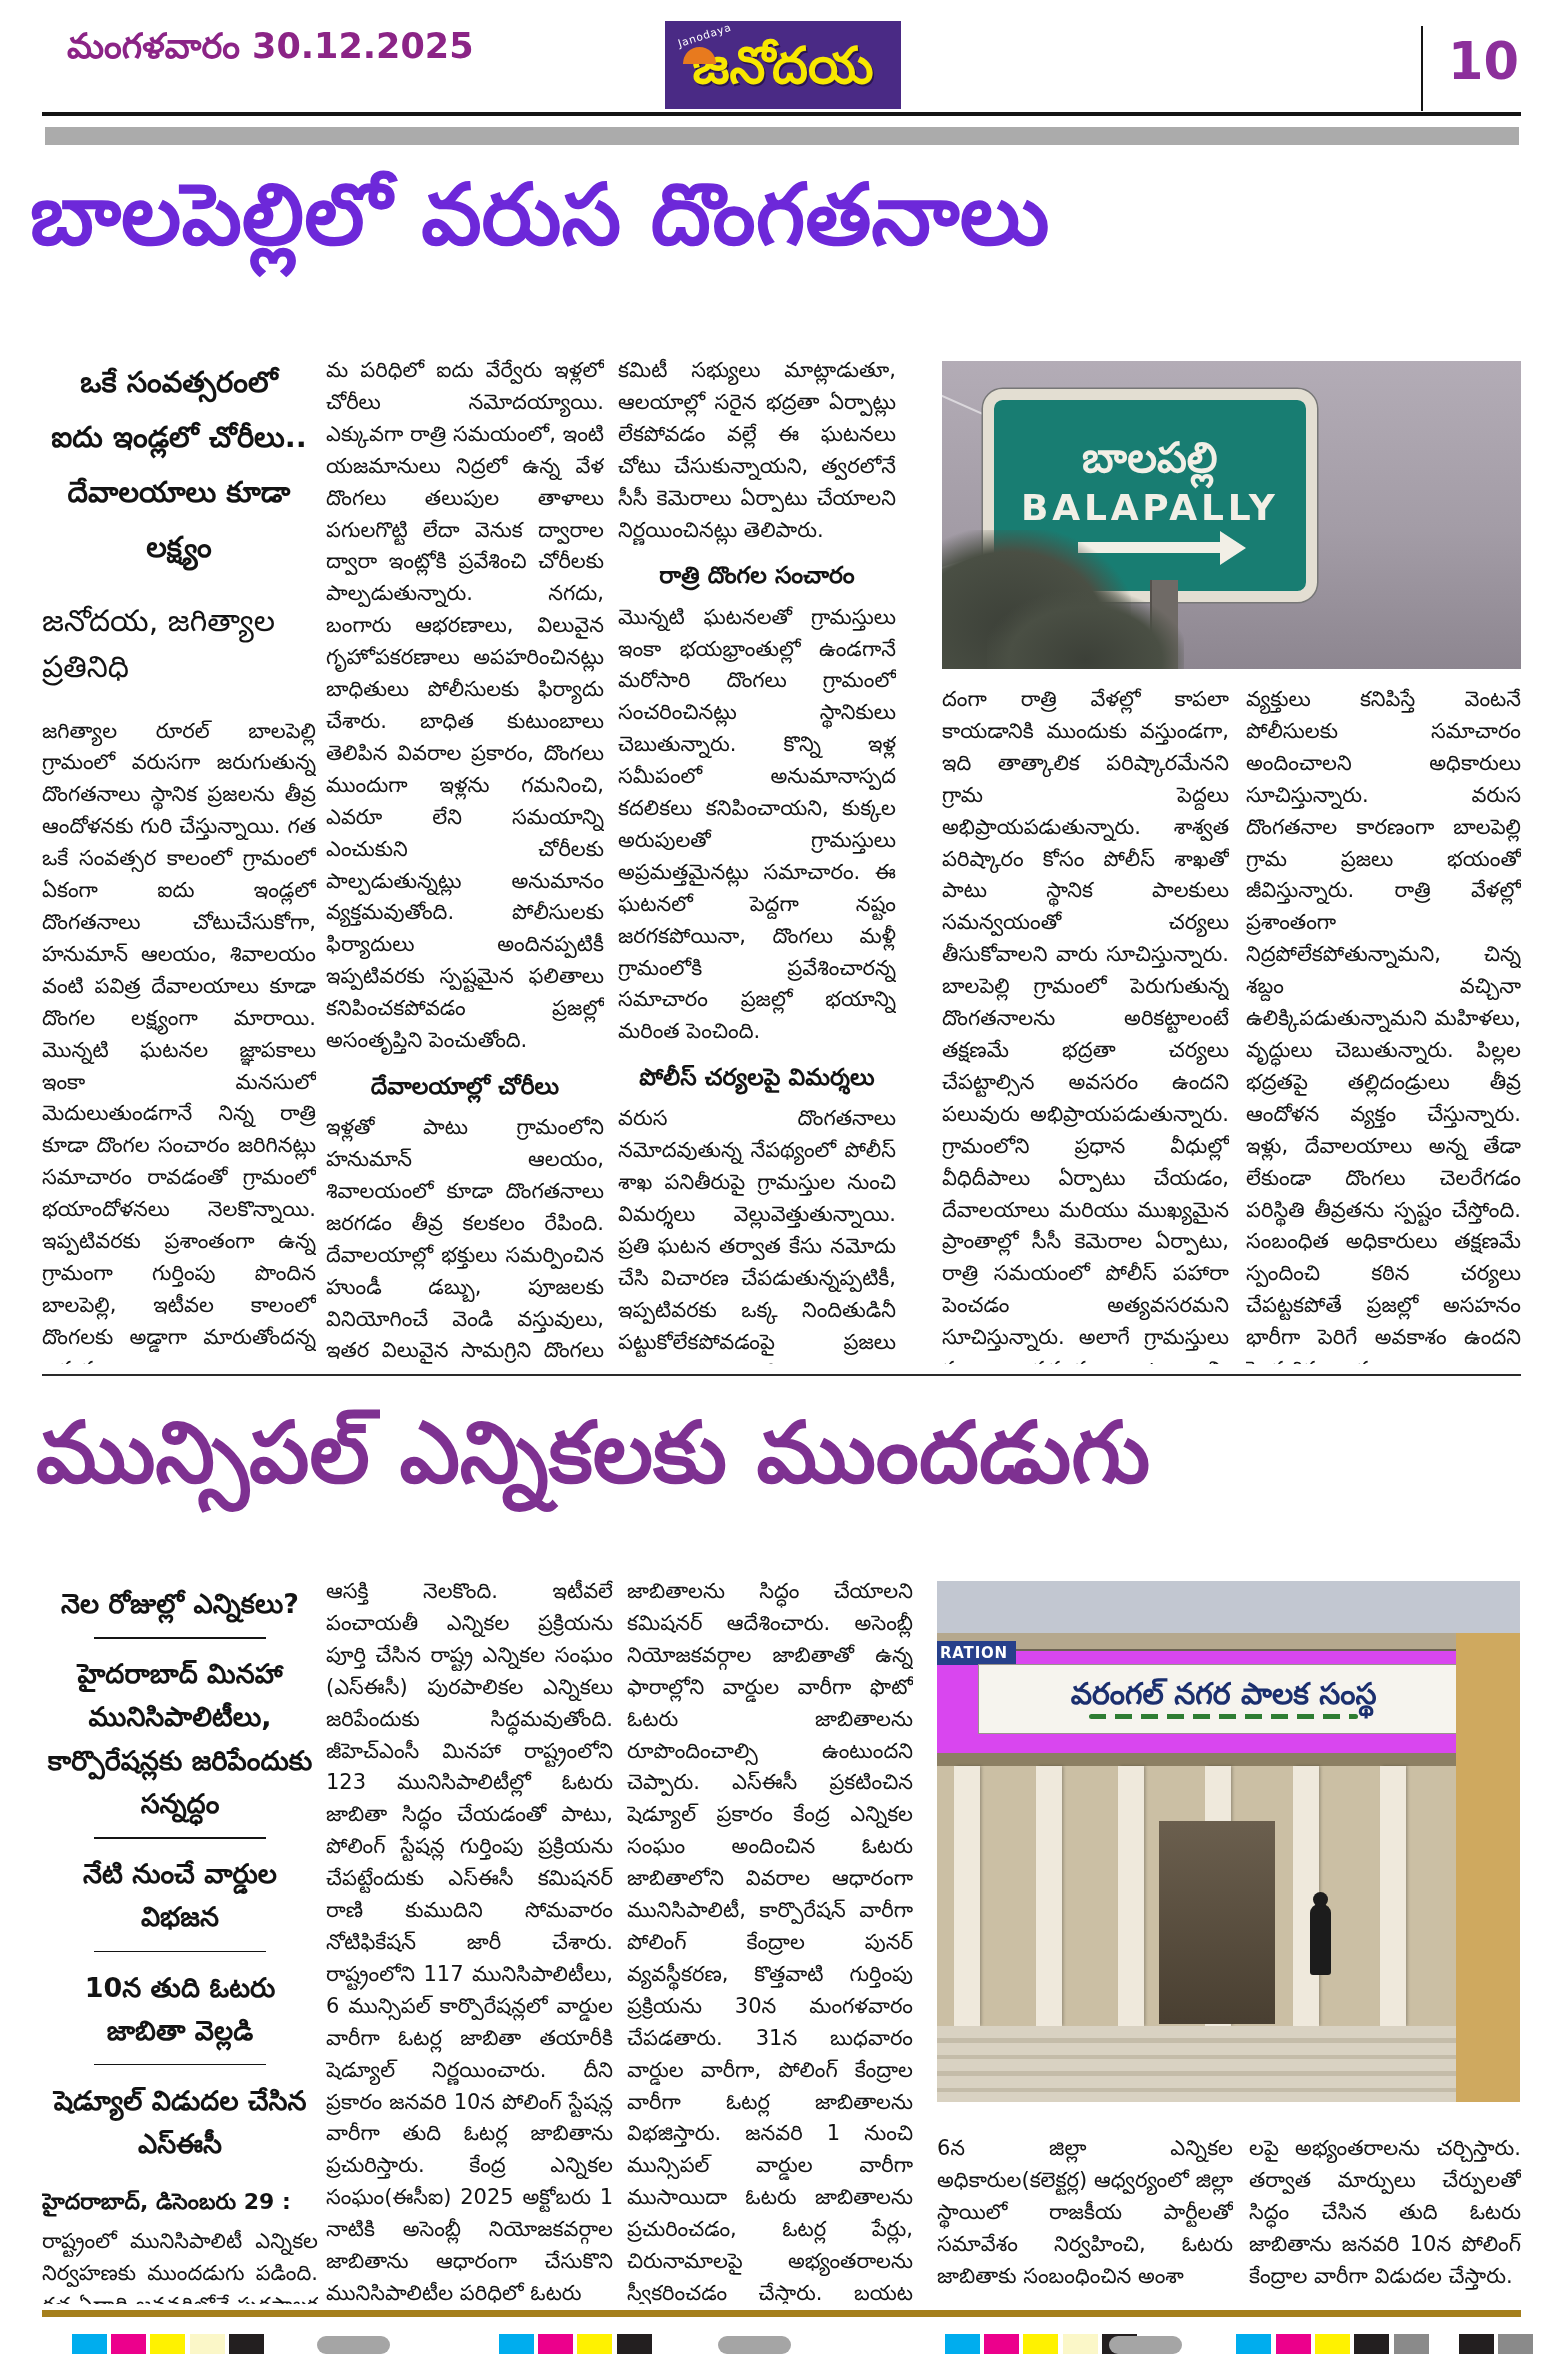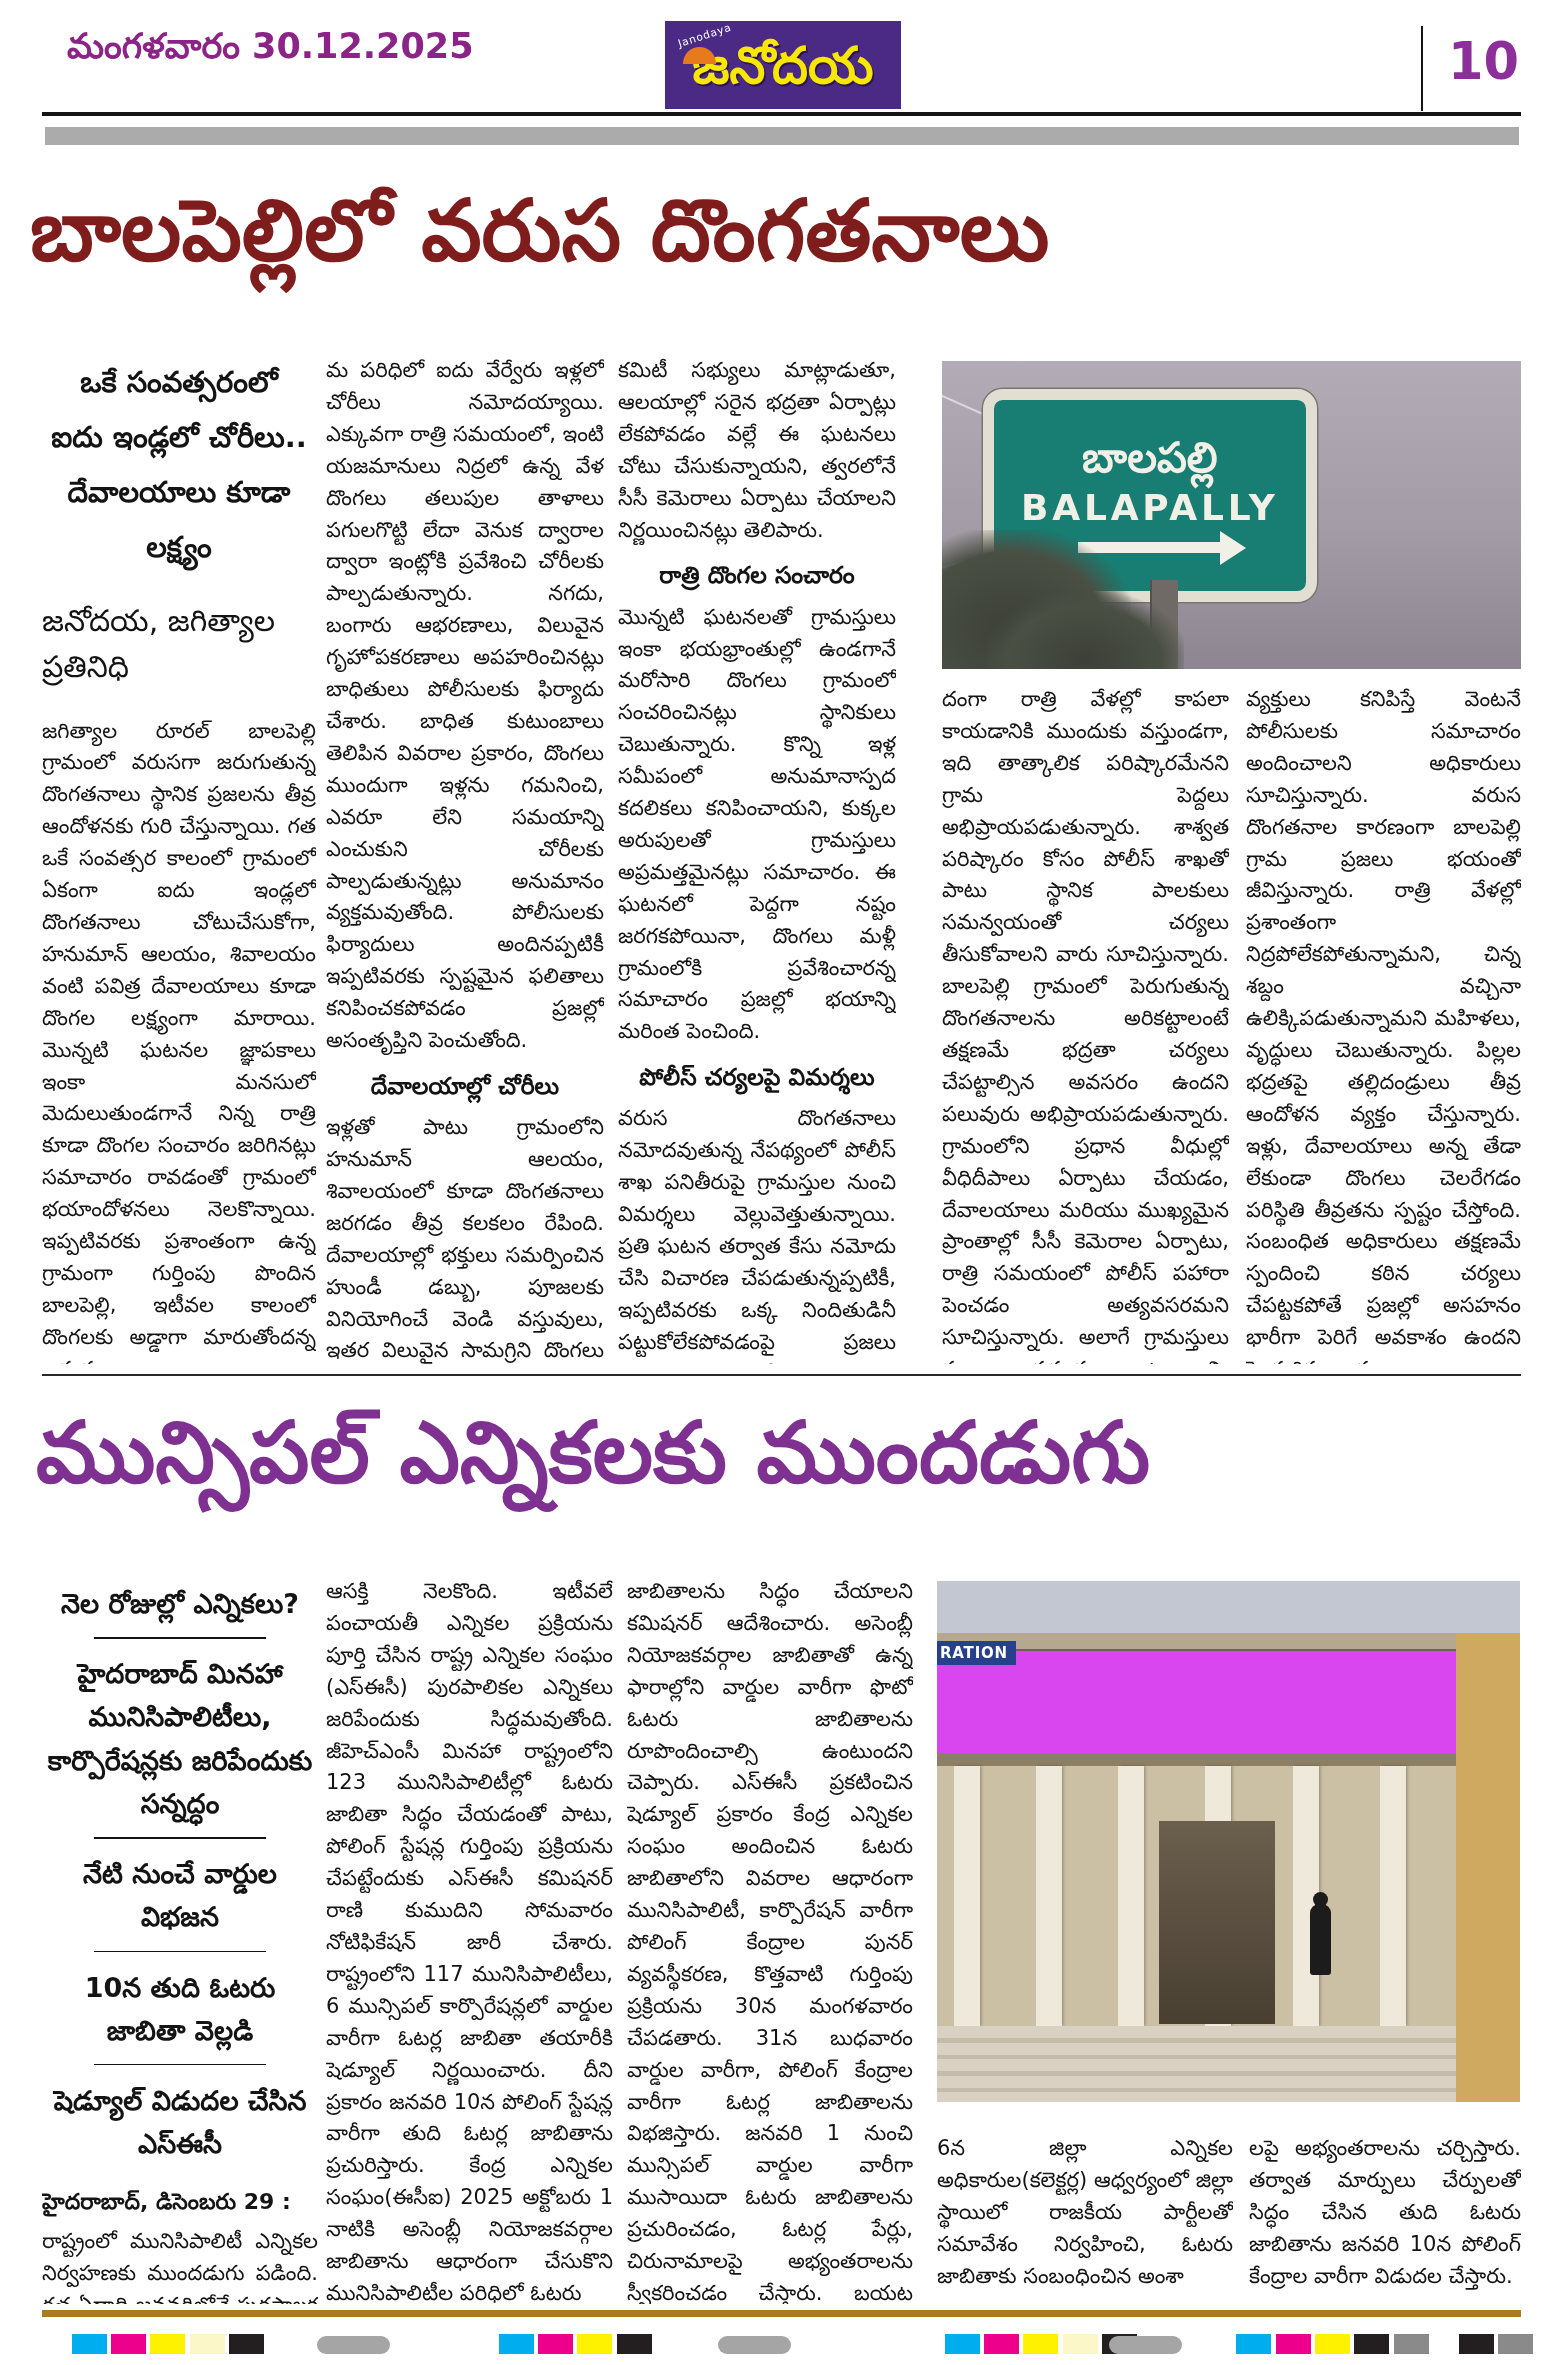--- a/index.html
+++ b/index.html
@@ -10,22 +10,22 @@
   .logo{position:absolute;left:665px;top:21px;width:236px;height:88px;background:#4a2a85;
         display:flex;align-items:center;justify-content:center;}
   .logo-text{font-size:51px;font-weight:bold;color:#f8e700;text-shadow:1.5px 1.5px 0 #2a1550;line-height:1;}
   .logo-script{position:absolute;left:12px;top:7.6px;font-size:10.6px;color:#ffffff;transform:rotate(-18deg);letter-spacing:0.8px;}
   .logo-sun{position:absolute;left:18px;top:26px;width:33px;height:16.6px;background:#e87a1e;border-radius:33px 33px 0 0;}
   .pageno{position:absolute;left:1448px;top:32px;font-size:51px;font-weight:bold;color:#8c2f9b;}
   .head-vline{position:absolute;left:1421px;top:26px;width:2.3px;height:85px;background:#141414;}
   .head-rule{position:absolute;left:42px;top:112px;width:1479px;height:3.8px;background:#141414;}
   .gray-bar{position:absolute;left:45px;top:127px;width:1474px;height:18px;background:#ababab;}
   
-  .headline1{position:absolute;left:30px;top:178px;width:1504px;font-size:85px;line-height:1.25;
-             font-weight:bold;color:#7f1d1d;white-space:nowrap;}
+  .headline1{position:absolute;left:30px;top:162px;width:1504px;font-size:85px;line-height:1.25;
+             font-weight:bold;color:#6d28d9;white-space:nowrap;}
   .headline2{position:absolute;left:36px;top:1400px;width:1504px;font-size:85px;line-height:1.25;
              font-weight:bold;color:#7e3191;white-space:nowrap;}
   .article-divider{position:absolute;left:42px;top:1374px;width:1479px;height:2.3px;background:#2a2a2a;}
   
   .col{position:absolute;text-align:justify;font-size:21px;line-height:1.52;color:#141414;overflow:hidden;}
   .a1c{top:355px;height:1009px;}
   .para{margin:0 0 3px 0;}
   .subhead{font-weight:bold;text-align:center;font-size:23.4px;margin:12px 0 7.6px 0;}
   .lead{font-weight:bold;text-align:center;font-size:29px;line-height:1.9;}
   .byline{font-weight:normal;text-align:left;font-size:30px;margin:23px 0 26px 0;}
@@ -152,20 +152,24 @@
       <div class="para">ఆసక్తి నెలకొంది. ఇటీవలే పంచాయతీ ఎన్నికల ప్రక్రియను పూర్తి చేసిన రాష్ట్ర ఎన్నికల సంఘం (ఎస్ఈసీ) పురపాలికల ఎన్నికలు జరిపేందుకు సిద్ధమవుతోంది. జీహెచ్ఎంసీ మినహా రాష్ట్రంలోని 123 మునిసిపాలిటీల్లో ఓటరు జాబితా సిద్ధం చేయడంతో పాటు, పోలింగ్ స్టేషన్ల గుర్తింపు ప్రక్రియను చేపట్టేందుకు ఎస్ఈసీ కమిషనర్ రాణి కుముదిని సోమవారం నోటిఫికేషన్ జారీ చేశారు. రాష్ట్రంలోని 117 మునిసిపాలిటీలు, 6 మున్సిపల్ కార్పొరేషన్లలో వార్డుల వారీగా ఓటర్ల జాబితా తయారీకి షెడ్యూల్ నిర్ణయించారు. దీని ప్రకారం జనవరి 10న పోలింగ్ స్టేషన్ల వారీగా తుది ఓటర్ల జాబితాను ప్రచురిస్తారు. కేంద్ర ఎన్నికల సంఘం(ఈసీఐ) 2025 అక్టోబరు 1 నాటికి అసెంబ్లీ నియోజకవర్గాల జాబితాను ఆధారంగా చేసుకొని మునిసిపాలిటీల పరిధిలో ఓటరు</div>
     </div>
   <div class="col" style="left:627px;top:1576px;width:286px;height:728px;">
       <div class="para">జాబితాలను సిద్ధం చేయాలని కమిషనర్ ఆదేశించారు. అసెంబ్లీ నియోజకవర్గాల జాబితాతో ఉన్న ఫారాల్లోని వార్డుల వారీగా ఫొటో ఓటరు జాబితాలను రూపొందించాల్సి ఉంటుందని చెప్పారు. ఎస్ఈసీ ప్రకటించిన షెడ్యూల్ ప్రకారం కేంద్ర ఎన్నికల సంఘం అందించిన ఓటరు జాబితాలోని వివరాల ఆధారంగా మునిసిపాలిటీ, కార్పొరేషన్ వారీగా పోలింగ్ కేంద్రాల పునర్ వ్యవస్థీకరణ, కొత్తవాటి గుర్తింపు ప్రక్రియను 30న మంగళవారం చేపడతారు. 31న బుధవారం వార్డుల వారీగా, పోలింగ్ కేంద్రాల వారీగా ఓటర్ల జాబితాలను విభజిస్తారు. జనవరి 1 నుంచి మున్సిపల్ వార్డుల వారీగా ముసాయిదా ఓటరు జాబితాలను ప్రచురించడం, ఓటర్ల పేర్లు, చిరునామాలపై అభ్యంతరాలను స్వీకరించడం చేస్తారు. బయట మున్సిపల్ కమిషనర్ల ఆధ్వర్యంలో రాజకీయ పార్టీల ప్రతినిధులతో సమావేశం నిర్వహిస్తారు.</div>
     </div>
 
   <div class="photo2">
     <div class="p2-sky"></div>
     <div class="p2-roof"></div>
     <div class="p2-ration">RATION</div>
+    <div class="p2-sign">
+      <span class="p2-sign-text">వరంగల్ నగర పాలక సంస్థ</span>
+      <span class="p2-urdu"></span>
+    </div>
     <div class="p2-beam"></div>
     <div class="p2-colonnade">
       <div class="p2-column" style="left:3%;"></div>
       <div class="p2-column" style="left:17%;"></div>
       <div class="p2-column" style="left:31%;"></div>
       <div class="p2-column" style="left:46%;"></div>
       <div class="p2-column" style="left:61%;"></div>
       <div class="p2-column" style="left:76%;"></div>
       <div class="p2-column" style="left:91%;"></div>
     </div>

